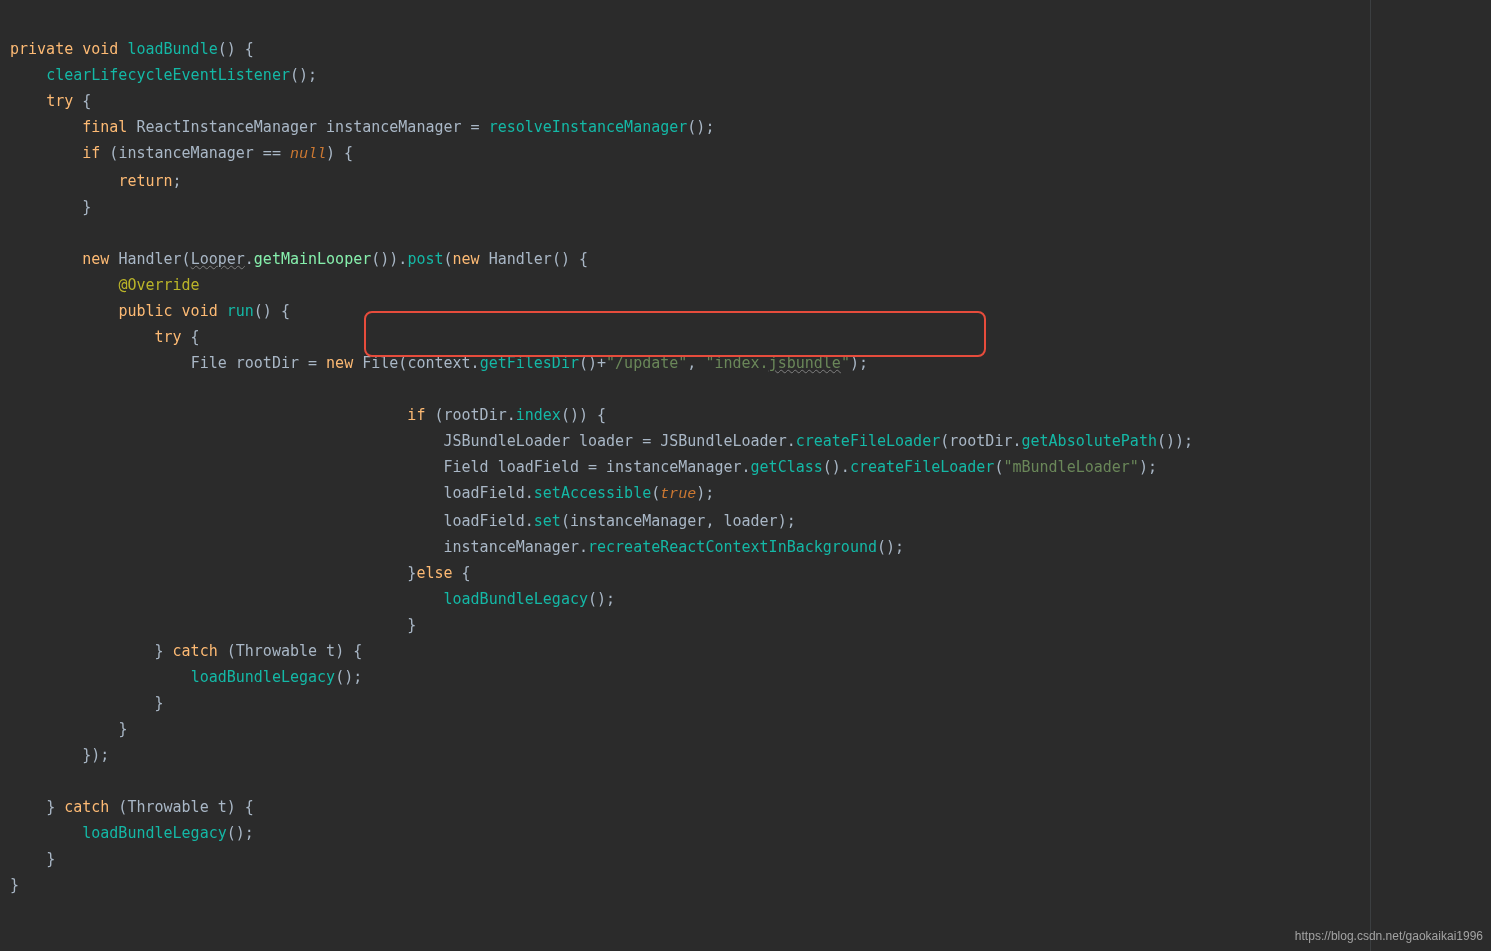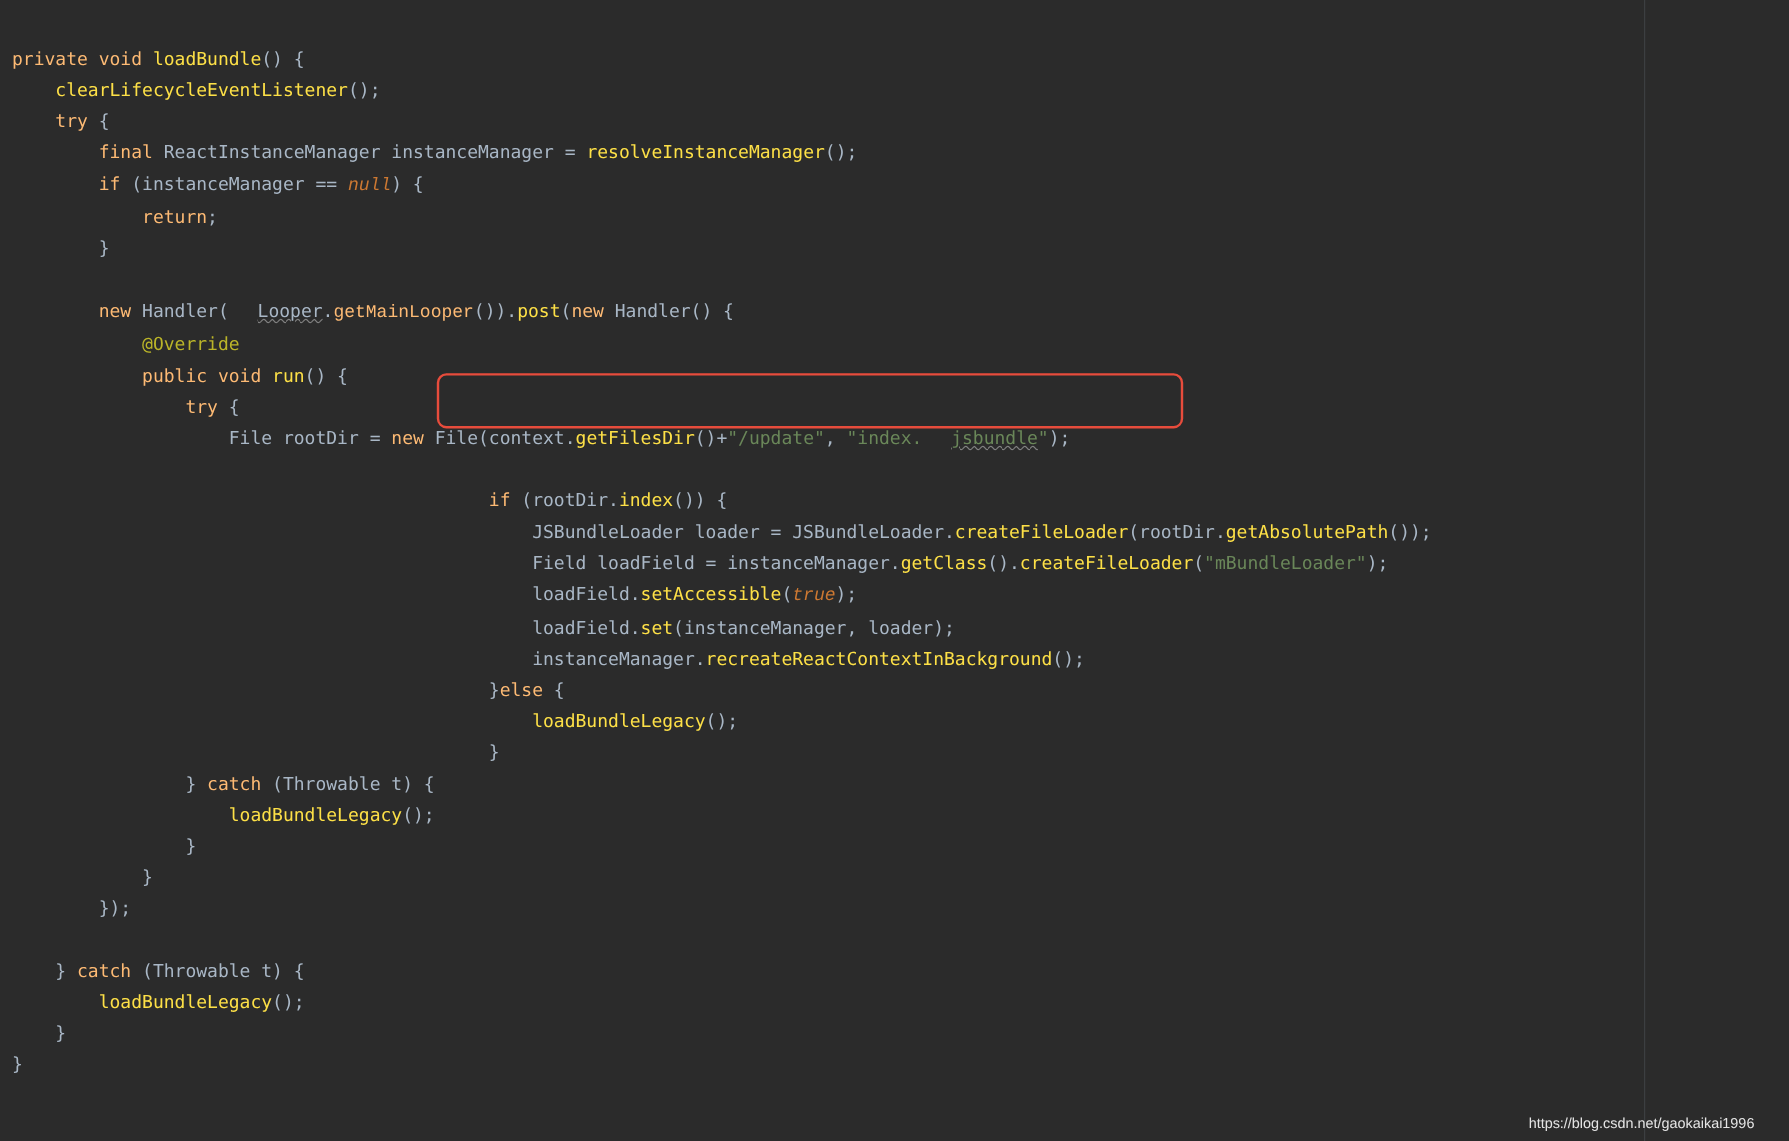--- a/index.html
+++ b/index.html
@@ -14,51 +14,51 @@
     overflow: hidden;
   }
   .editor {
     position: relative;
     padding: 10px 0 0 10px;
     line-height: 26px;
     white-space: pre;
   }
   .kw   { color: #fdba74; }       
   .type { color: #a9b7c6; }       
-  .fn   { color: #fde047; }       
+  .fn   { color: #14b8a6; }       
   .str  { color: #6a8759; }       
   .ital { color: #cc7832; font-style: italic; font-family: Liberation Mono, monospace; } 
   .ann  { color: #bbb529; }       
   .punc { color: #a9b7c6; }
-  .und  { text-decoration: underline wavy #808080; text-decoration-thickness:1px;margin-left:24px; }
-  .callg { color:#fdba74;font-family:Liberation Mono, monospace; }
+  .und  { text-decoration: underline wavy #808080; text-decoration-thickness:1px; }
+  .callg { color:#86efac; }
 
   .highlight-box {
     position: absolute;
     border: 2px solid #e74c3c;
     border-radius: 8px;
     pointer-events: none;
   }
 
   .right-gutter {
     position: absolute;
     top: 0;
     right: 120px;
     width: 1px;
     height: 951px;
     background: #3c3f41;
   }
 
   .watermark {
     position: absolute;
-    right: 29px;
+    right: 8px;
     bottom: 8px;
     font-family: sans-serif;
     font-size: 12px;
-    color: #e5e5e5;
+    color: #a3a3a3;
     padding-left: 14px;
   }
 </style>
 </head>
 <body>
 
 <div class="editor">
 <span class="kw">private</span> <span class="kw">void</span> <span class="fn">loadBundle</span><span class="punc">() {</span>
     <span class="fn">clearLifecycleEventListener</span><span class="punc">();</span>
     <span class="kw">try</span><span class="punc"> {</span>

